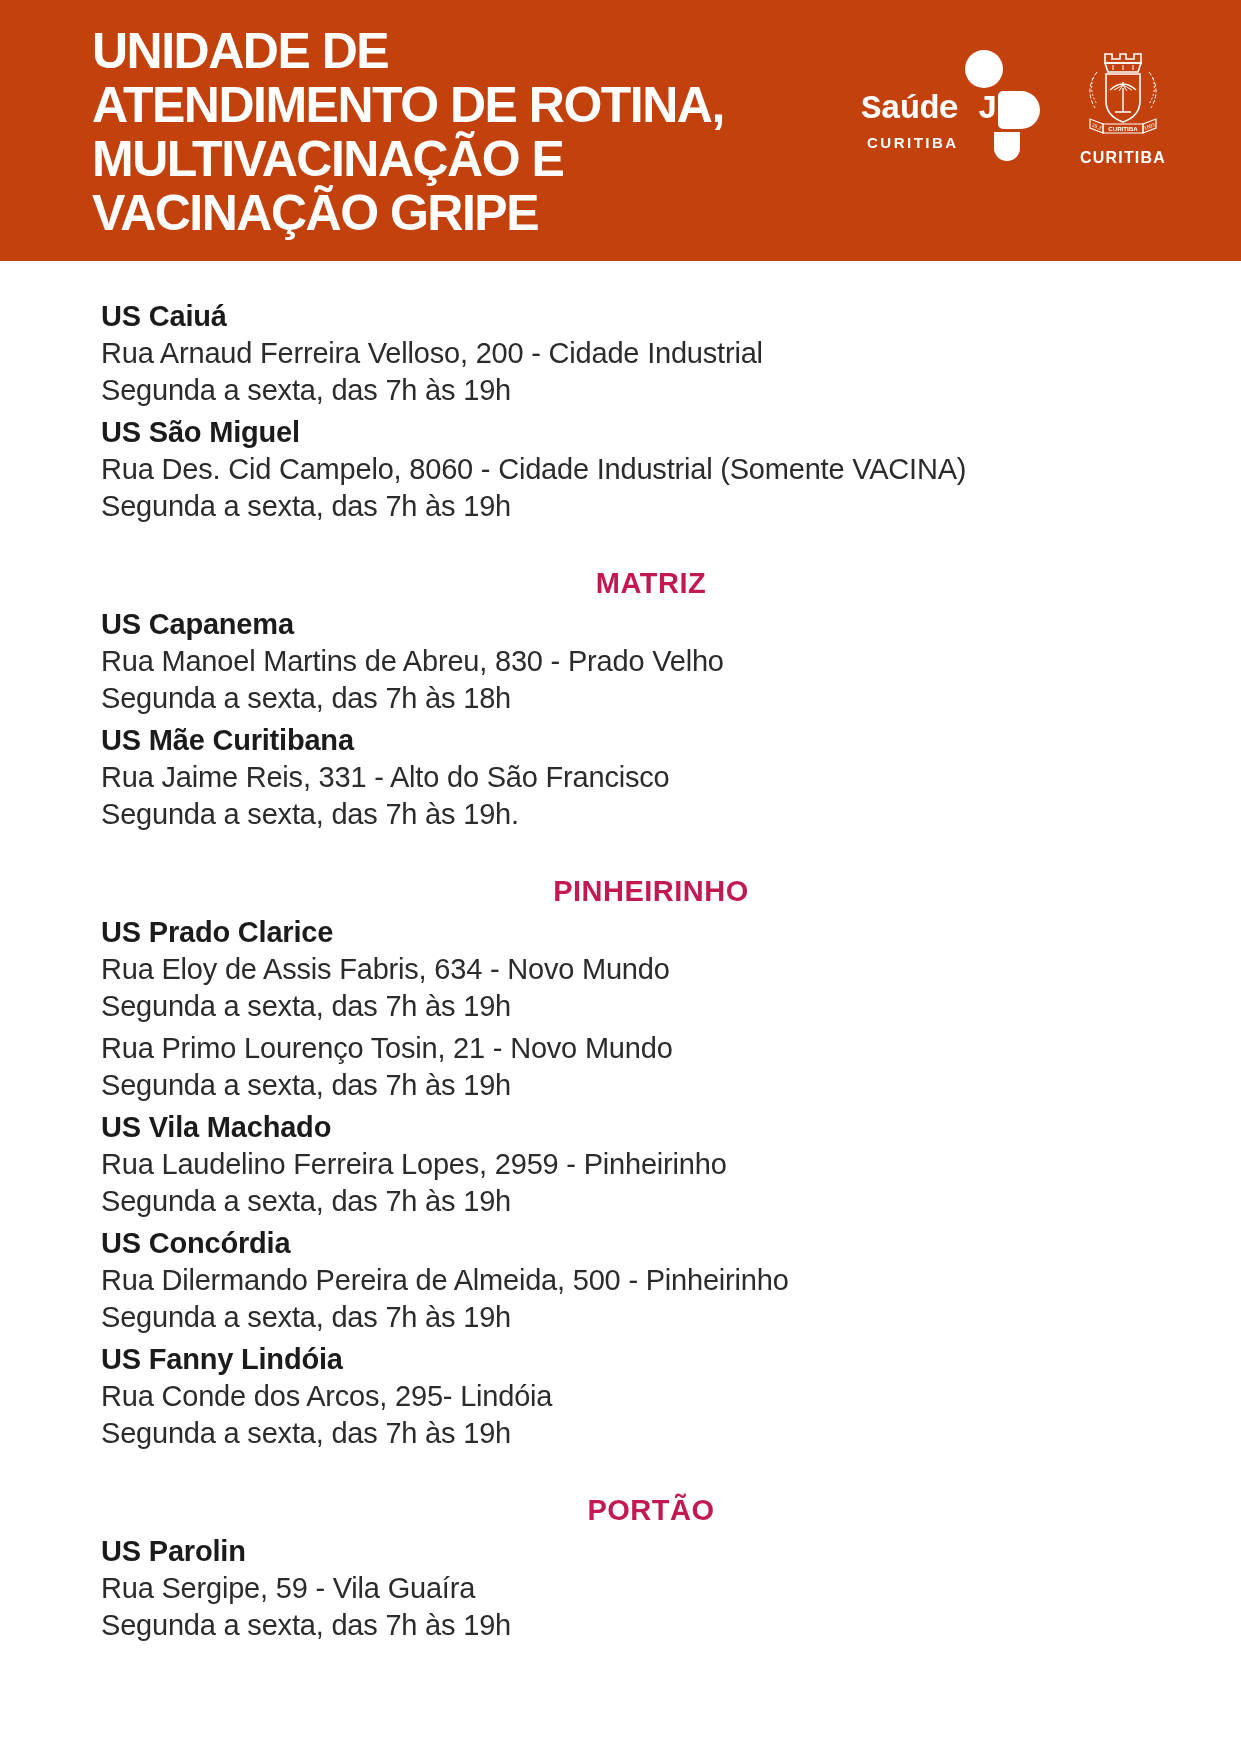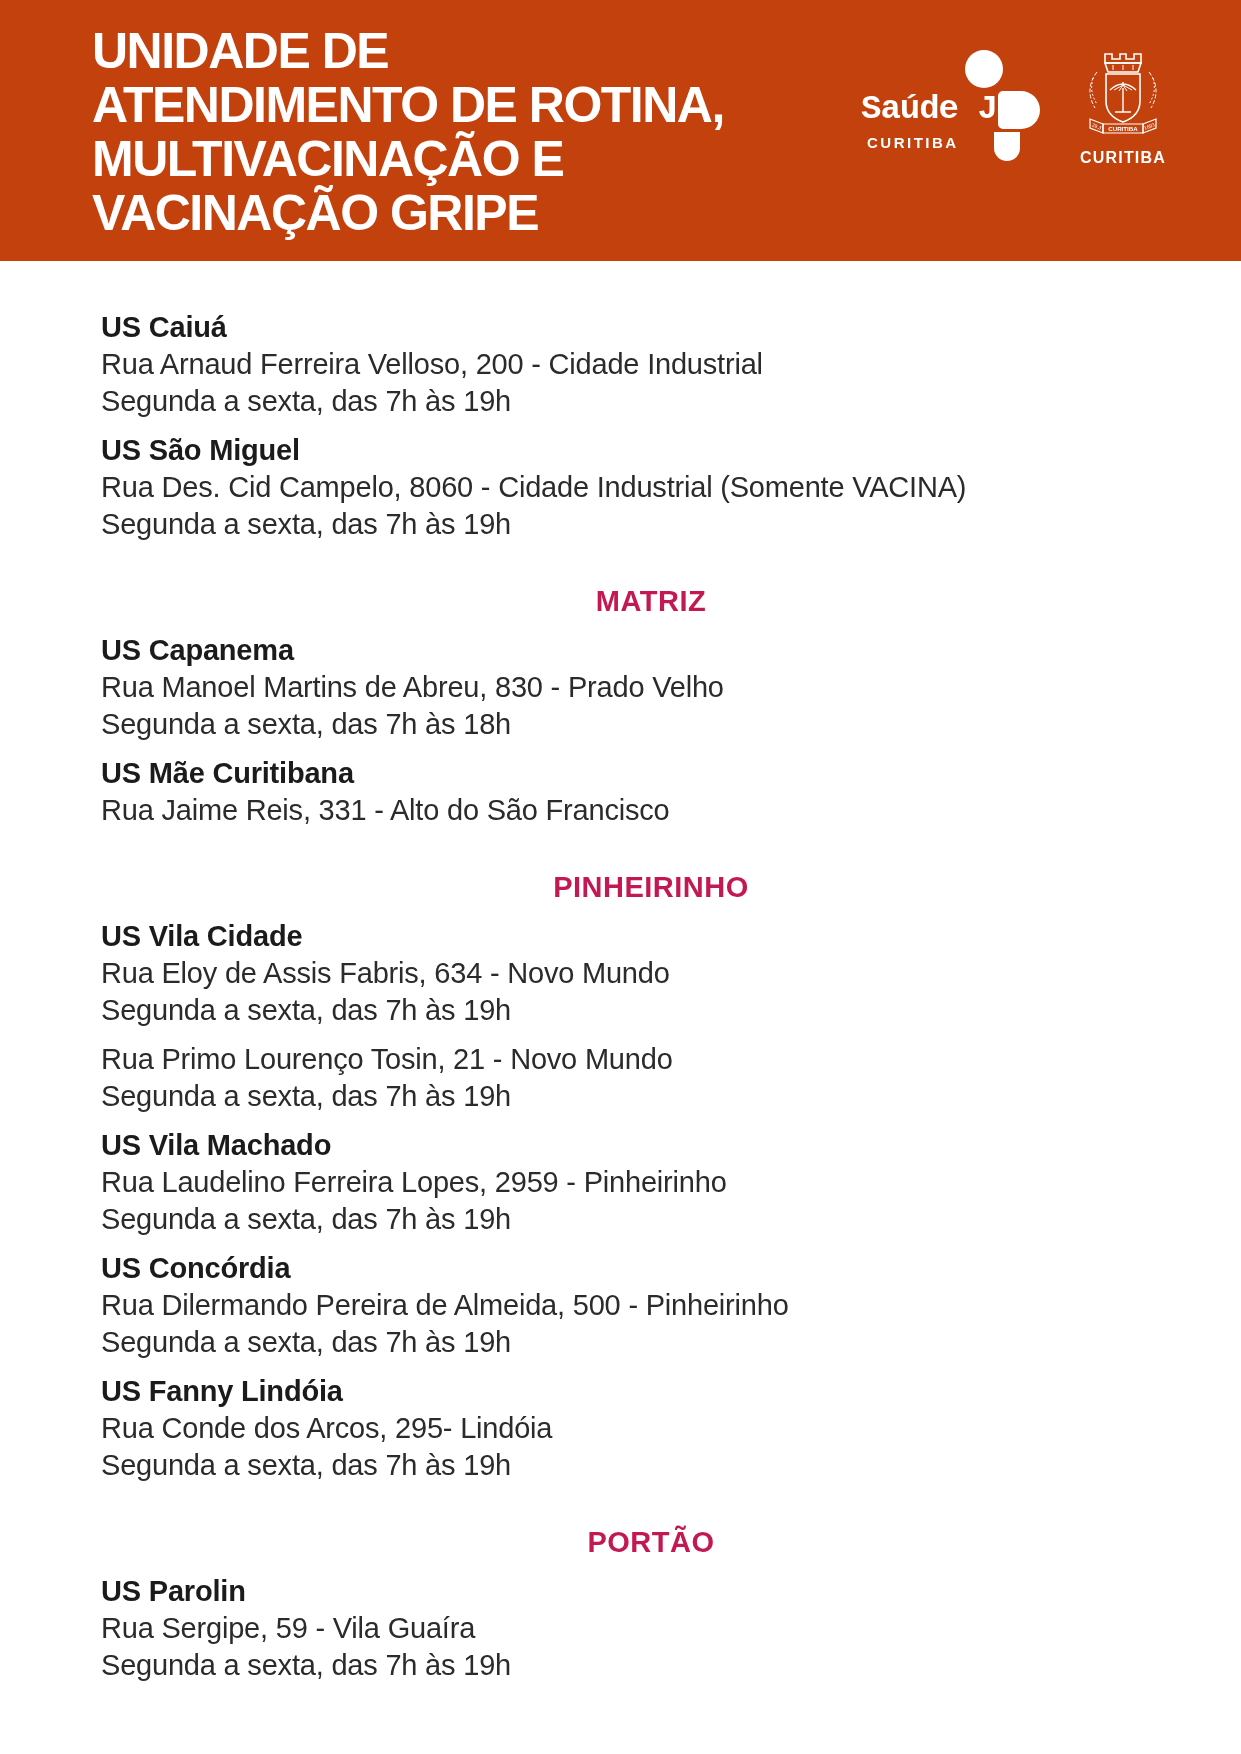--- a/index.html
+++ b/index.html
@@ -20,21 +20,21 @@
   .sj-sub{position:absolute;left:14px;top:84px;font-size:15px;font-weight:700;letter-spacing:2.5px;}
   .sj-icon{position:absolute;left:110px;top:0;}
   .crest{position:absolute;left:1070px;top:42px;width:106px;text-align:center;color:#fff;}
   .crest-caption{margin-top:3px;font-size:16px;font-weight:700;letter-spacing:1.2px;}
   
   main{padding:36px 40px 0 101px;}
   .section-label{
     margin:40px 0 4px;color:#C31952;
     font-size:29px;line-height:37px;font-weight:700;letter-spacing:.5px;text-align:center;
   }
-  .unit{margin:12px 0 5px;}
+  .unit{margin:1px 0 5px;}
   .unit-name{font-size:29px;line-height:37px;font-weight:700;color:#1b1b1b;letter-spacing:-.2px;}
   .unit-line{font-size:29px;line-height:37px;color:#2b2b2b;letter-spacing:-.2px;}
 </style>
 </head>
 <body>
 
 <header class="band">
   <div class="title">UNIDADE DE
 ATENDIMENTO DE ROTINA,
 MULTIVACINAÇÃO E
@@ -89,24 +89,25 @@
     </div>
     <div class="section-label">MATRIZ</div>
     <div class="unit">
       <div class="unit-name">US Capanema</div>
       <div class="unit-line">Rua Manoel Martins de Abreu, 830 - Prado Velho</div>
       <div class="unit-line">Segunda a sexta, das 7h às 18h</div>
     </div>
     <div class="unit">
       <div class="unit-name">US Mãe Curitibana</div>
       <div class="unit-line">Rua Jaime Reis, 331 - Alto do São Francisco</div>
+      <div class="unit-line">Segunda a sexta, das 7h às 19h.</div>
     </div>
     <div class="section-label">PINHEIRINHO</div>
     <div class="unit">
-      <div class="unit-name">US Vila Cidade</div>
+      <div class="unit-name">US Prado Clarice</div>
       <div class="unit-line">Rua Eloy de Assis Fabris, 634 - Novo Mundo</div>
       <div class="unit-line">Segunda a sexta, das 7h às 19h</div>
     </div>
     <div class="unit">
       <div class="unit-line">Rua Primo Lourenço Tosin, 21 - Novo Mundo</div>
       <div class="unit-line">Segunda a sexta, das 7h às 19h</div>
     </div>
     <div class="unit">
       <div class="unit-name">US Vila Machado</div>
       <div class="unit-line">Rua Laudelino Ferreira Lopes, 2959 - Pinheirinho</div>

